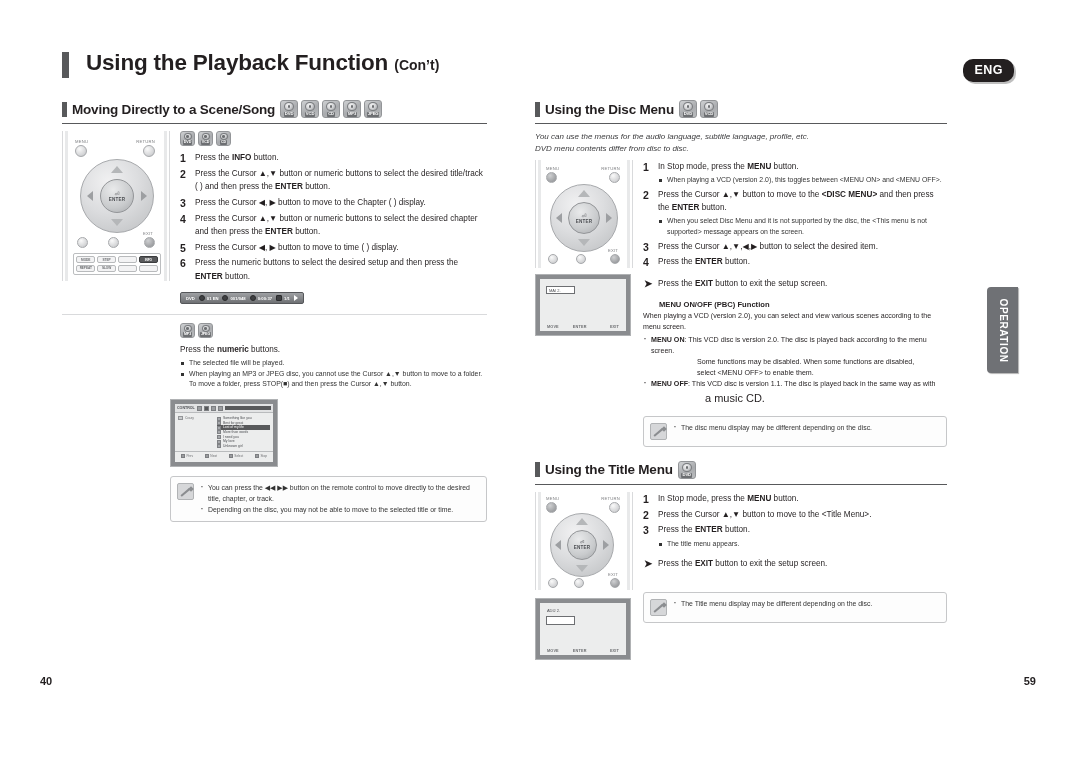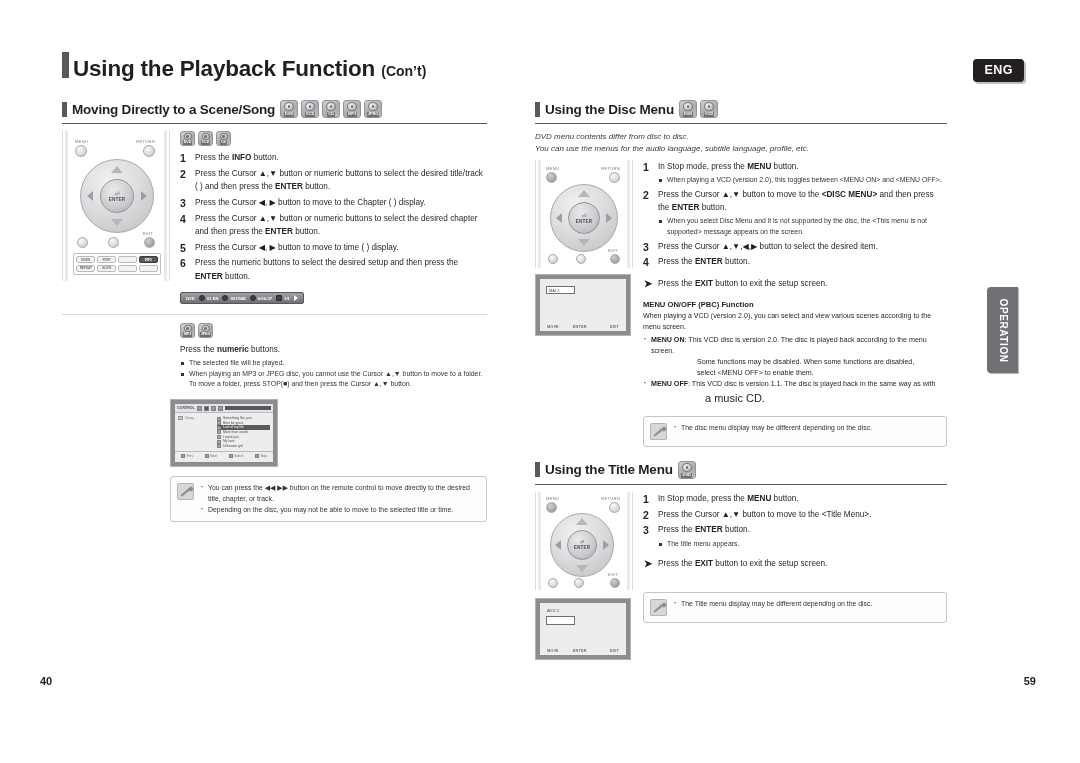--- a/index.html
+++ b/index.html
@@ -11,30 +11,30 @@
     color:#231f20;
     position:relative;
     overflow:hidden;
   }
 
   
   .page { position:absolute; inset:0; }
 
   
   .main-title-row{
-    position:absolute; left:62px; top:52px; display:flex; align-items:flex-end; gap:4px;
+    position:absolute; left:62px; top:52px; display:flex; align-items:flex-start; gap:17px;
   }
   .title-bar{ width:7px; height:26px; background:#58595b; display:block; margin-bottom:2px;}
   .main-title{ font-size:22.5px; font-weight:bold; letter-spacing:-0.2px; line-height:1; }
   .main-title .cont{ font-size:14px; font-weight:bold; letter-spacing:0; }
 
   .eng-badge{
-    position:absolute; right:56px; top:59px;
+    position:absolute; right:66px; top:59px;
     background:#231f20; color:#fff; font-size:12.5px; font-weight:bold;
-    padding:4px 11px 5px; border-radius:4px; letter-spacing:.5px;
+    padding:4px 11px 5px; border-radius:10px; letter-spacing:.5px;
     box-shadow:2px 2px 0 rgba(0,0,0,.25);
   }
 
   .op-tab{
     position:absolute; right:62px; top:287px;
     width:31px; height:86px; background:#6f7175; border-radius:4px 0 0 4px;
     box-shadow:1px 1px 1px rgba(0,0,0,.3);
   }
   .op-tab span{
     display:block; color:#fff; font-size:10px; font-weight:bold; letter-spacing:.6px;
@@ -124,21 +124,21 @@
   .tipbox .pencil:before{
     content:""; position:absolute; left:11px; top:3px; width:4px;height:4px;
     background:#8b8d90; transform:rotate(45deg);
   }
   .tipbox ul{ list-style:none; margin:0;padding:0; }
   .tipbox li{ position:relative; padding-left:7px; font-size:6.9px; line-height:1.55; color:#333; }
   .tipbox li:before{ content:"·"; position:absolute; left:0; top:-1px; font-weight:bold; }
 
   
   .pbc{ margin-top:10px; }
-  .pbc h4{ margin:0 0 2px; font-size:7.6px; font-weight:bold; }
+  .pbc h4{ margin:0 16px 2px; font-size:7.6px; font-weight:bold; }
   .pbc p{ margin:0 0 3px; font-size:7.1px; line-height:1.5; }
   .pbc .row{ position:relative; padding-left:8px; font-size:7.1px; line-height:1.5; margin-bottom:1px;}
   .pbc .row:before{ content:"·"; position:absolute; left:1px; top:-1px; font-weight:bold;}
   .pbc .ind{ padding-left:54px; font-size:7.1px; line-height:1.5; }
   .pbc .ind2{ padding-left:62px; font-size:11px; line-height:1.5; }
 
   
   .remote{
     position:relative; background:#ffffff; border-left:1px solid #d9dadc; border-right:1px solid #d9dadc;
   }
@@ -519,22 +519,22 @@
           </span>
         <span class="disc">
             <span class="ring"></span>
             <span class="lbl">VCD</span>
           </span>
       </span>
     </div>
     <div class="sec-rule"></div>
 
     <div class="intro">
+      <div>You can use the menus for the audio language, subtitle language, profile, etc.</div>
       <div>DVD menu contents differ from disc to disc.</div>
-      <div>You can use the menus for the audio language, subtitle language, profile, etc.</div>
     </div>
 
     <div style="display:flex; gap:10px;">
       <div style="flex:0 0 98px;">
 
         <div class="remote" style="height:108px;">
           <div class="remote-inner">
             <div class="rc-side" style="left:2px;"></div>
             <div class="rc-side" style="right:2px;"></div>
             <span class="rc-lblmini" style="left:10px; top:6px;">MENU</span>

